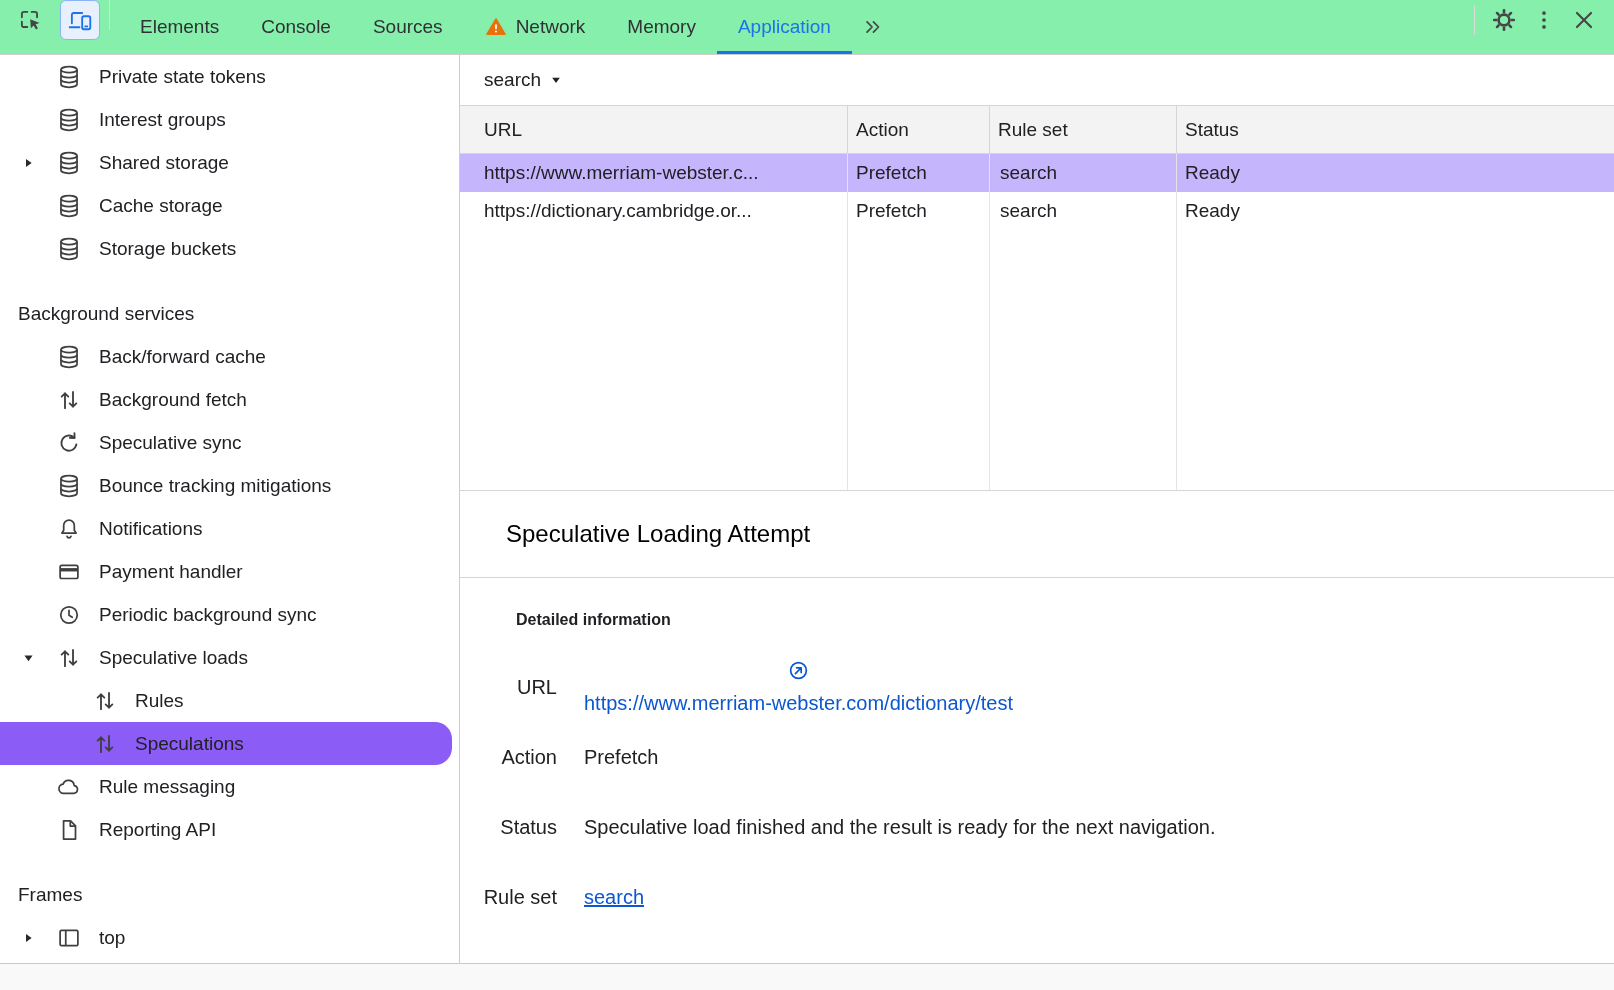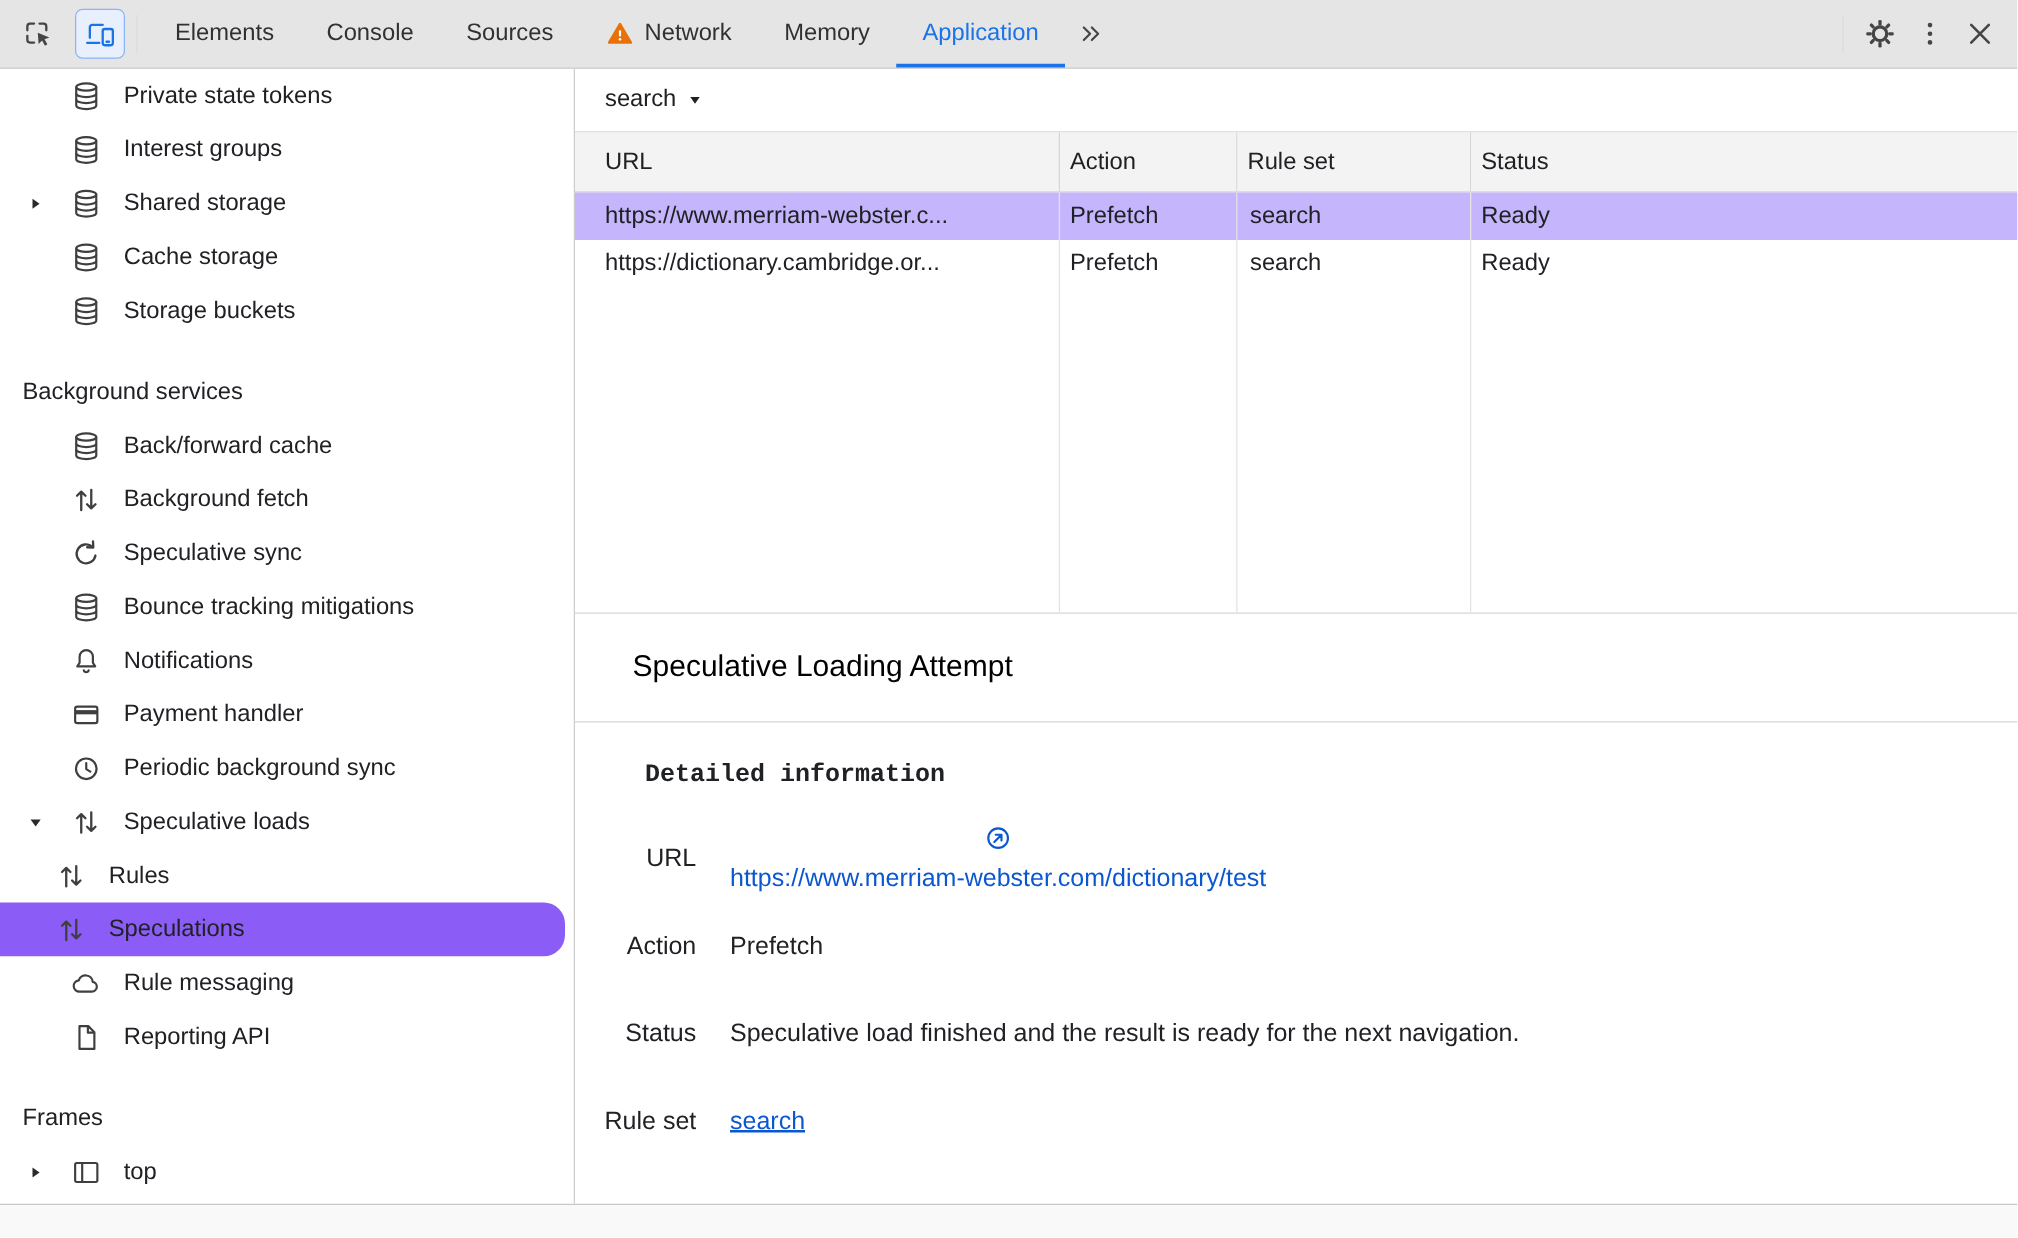--- a/index.html
+++ b/index.html
@@ -8,22 +8,22 @@
     width:1614px; height:990px; overflow:hidden;
     font-family:"Liberation Sans", sans-serif;
     color:#202124; background:#fff;
   }
   svg.ic { display:block; }
 
   .app { display:flex; flex-direction:column; height:990px; }
 
   
   .toolbar {
-    height:55px; min-height:55px; display:flex; align-items:center;
-    background:#e5e5e5; border-bottom:1px solid #cdcdcd; padding:0 10px 0 10px;
+    height:55px; min-height:55px; display:flex; align-items:flex-start;
+    background:#86efac; border-bottom:1px solid #cdcdcd; padding:0 10px 0 10px;
   }
   .tbtn {
     width:40px; height:40px; display:flex; align-items:center; justify-content:center;
     background:none; border:none; color:#454545; border-radius:6px; padding:0; cursor:pointer;
   }
   .tbtn.device { color:#1a73e8; background:#e8f0fe; border:1.5px solid #8ab4f8; margin-left:10px; }
   .vsep { width:1px; height:30px; background:#dcdcdc; margin:0 9px; flex:none; }
   .tabs { display:flex; height:100%; align-items:stretch; }
   .tab {
     display:flex; align-items:center; gap:9px; padding:0 21px;
@@ -36,21 +36,21 @@
 
   
   .content { flex:1; display:flex; min-height:0; }
 
   
   .sidebar {
     width:460px; min-width:460px; border-right:1px solid #cdcdcd;
     font-size:19px; color:#202124; overflow:hidden; padding-top:0;
   }
   .srow { position:relative; height:43px; display:flex; align-items:center; gap:17px; padding-left:56px; cursor:pointer; }
-  .srow.child { padding-left:44px; }
+  .srow.child { padding-left:92px; }
   .srow.selected { background:#8b5cf6; width:452px; border-radius:0 17px 17px 0; }
   .srow .exp { position:absolute; left:21px; top:50%; transform:translateY(-50%); width:15px; height:15px; color:#2a2a2a; }
   .srow .ic26 { color:#3f3f3f; flex:none; }
   .ic26 { width:26px; height:26px; }
   .ic22 { width:22px; height:22px; }
   .shead { height:43px; display:flex; align-items:center; padding-left:18px; margin-top:22px; }
 
   
   .main { flex:1; display:flex; flex-direction:column; min-width:0; }
   .grid-toolbar { height:50px; min-height:50px; display:flex; align-items:center; padding-left:24px; }
@@ -80,21 +80,21 @@
   .row-sel { background:#c4b5fd; }
   .fillc { border-right:1px solid #e4e4e4; }
   .fillc.last { border-right:none; }
 
   .section-bar {
     height:87px; min-height:87px; display:flex; align-items:center;
     padding-left:46px; font-size:24px; border-bottom:1px solid #d6d6d6; color:#000000;
   }
 
   .details { padding-top:22px; font-size:20px; }
-  .dheading { font-weight:700; font-size:20px; margin:0 0 12px 56px; height:40px; display:flex; align-items:center;font-family:Liberation Mono, monospace; }
+  .dheading { font-weight:700; font-size:16px; margin:0 0 12px 56px; height:40px; display:flex; align-items:center; }
   .frow { height:70px; display:flex; align-items:center; }
   .flabel { width:97px; text-align:right; color:#202124; flex:none; }
   .fval { margin-left:27px; display:flex; align-items:center; gap:10px; min-width:0;flex-direction:column; }
   .link { color:#0b57d0; text-decoration:none; cursor:pointer; }
   .link.ul { text-decoration:underline; }
   .openic { width:23px; height:23px; color:#0b57d0; flex:none; }
 
   .bottombar { height:27px; min-height:27px; background:#f9f9fa; border-top:1px solid #c9c9c9; }
 </style>
 </head>

